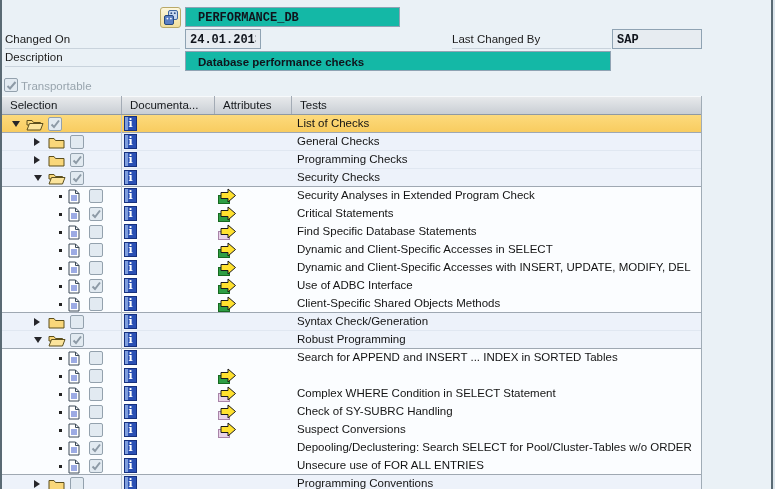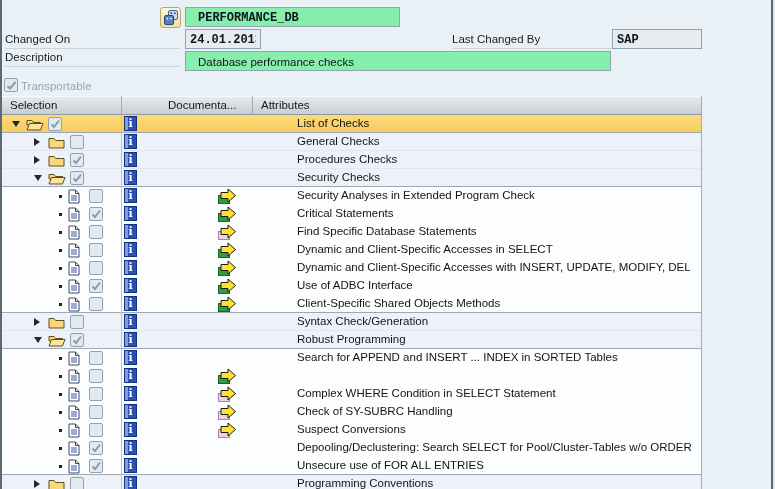--- a/index.html
+++ b/index.html
@@ -7,23 +7,23 @@
   .window { position:relative; width:775px; height:489px; background:#eaf1f6; overflow:hidden; }
   .edge-l { position:absolute; left:0; top:0; width:2px; height:489px; background:#5a6a74; }
   .edge-r-dark { position:absolute; left:771px; top:0; width:2px; height:489px; background:#5a6a74; }
   .edge-r-lite { position:absolute; left:773px; top:0; width:2px; height:489px; background:#dde6ec; }
 
   
   .form-label { position:absolute; height:19px; font-size:11.5px; color:#1c1c1c;
                 border-bottom:1px solid #c9d3dc; padding-top:3px; }
   .form-label.disabled { color:#98a4ad; border-bottom:none; }
   .fld { position:absolute; height:20px; border:1px solid #8fa3b3; padding:1px 4px 0 4px;
-         font-size:12px; color:#10141c; outline:none; }
+         font-size:12px; color:#10141c; outline:none;font-weight:bold; }
   .fld.mono { font-family:"Liberation Mono", monospace; font-weight:600; letter-spacing:0; }
-  .fld.blue { background:#86efac;padding-left:12px; }
+  .fld.blue { background:#14b8a6;padding-left:12px; }
   .fld.gray { background:#e7ecf1; }
   .icon-btn { position:absolute; left:160px; top:7px; width:21px; height:21px;
               background:linear-gradient(#fdf7dc,#f1df9d); border:1px solid #b9a968;
               border-radius:3px; padding:1px 0 0 1px; cursor:pointer; }
   .chk { position:absolute; width:14px; height:14px; background:#e2eaf1;
          border:1px solid #93a1ad; border-radius:2px; }
   .chk svg { position:absolute; left:0; top:0; }
 
   
   .table { position:absolute; left:2px; top:96px; width:700px; height:393px;
@@ -85,22 +85,23 @@
   <span class="chk" style="left:4px; top:78px;">
     <svg width="13" height="13" viewBox="0 0 13 13">
       <polyline points="2.5,7 5,9.5 10.5,3" fill="none" stroke="#8d9aa6" stroke-width="2"></polyline>
     </svg>
   </span>
   <span class="form-label disabled" style="left:21px; top:77px; width:110px;">Transportable</span>
 
   <div class="table">
     <div class="thead">
       <div class="th" style="width:120px;">Selection</div>
-      <div class="th" style="width:93px;margin-left:38px;">Documenta...</div>
+      <div class="th" style="width:93px;">Documenta...</div>
       <div class="th" style="width:77px;">Attributes</div>
+      <div class="th" style="flex:1; border-right:none;">Tests</div>
     </div>
     <div class="tbody" id="tbody">
       <div class="colline"></div>
     <div class="trow sel sep">
           <span class="tgl down" style="left: 10px;"></span>
           <span class="ticon" style="left: 24px;"><svg width="18" height="13" viewBox="0 0 18 13">
               <path d="M1 2.5 h5 l1.5 2 H14.5 V7 H1 Z" fill="#f9d77a" stroke="#5c4f1d"></path>
               <path d="M3.5 5.5 H17 L14.5 12 H1 Z" fill="#fbe49c" stroke="#5c4f1d"></path>
             </svg></span>
           <span class="cb" style="left: 46px;">
@@ -124,21 +125,21 @@
           <span class="tgl right" style="left: 32px;"></span>
           <span class="ticon" style="left: 46px;"><svg width="17" height="13" viewBox="0 0 17 13">
               <path d="M1 2.5 h5 l1.5 2 H16 V12 H1 Z" fill="#f9d77a" stroke="#5c4f1d"></path>
             </svg></span>
           <span class="cb" style="left: 68px;">
             <svg width="12" height="12" viewBox="0 0 12 12" style="position:absolute;left:0;top:0">
               <polyline points="2.5,6.5 5,9 10,2.5" fill="none" stroke="#8d9aa6" stroke-width="2"></polyline>
             </svg>
           </span>
           <span class="docinfo">i</span>
-          <span class="tlabel">Procedures Checks</span>
+          <span class="tlabel">Programming Checks</span>
         </div>
         <div class="trow grp sep">
           <span class="tgl down" style="left: 32px;"></span>
           <span class="ticon" style="left: 46px;"><svg width="18" height="13" viewBox="0 0 18 13">
               <path d="M1 2.5 h5 l1.5 2 H14.5 V7 H1 Z" fill="#f9d77a" stroke="#5c4f1d"></path>
               <path d="M3.5 5.5 H17 L14.5 12 H1 Z" fill="#fbe49c" stroke="#5c4f1d"></path>
             </svg></span>
           <span class="cb" style="left: 68px;">
             <svg width="12" height="12" viewBox="0 0 12 12" style="position:absolute;left:0;top:0">
               <polyline points="2.5,6.5 5,9 10,2.5" fill="none" stroke="#8d9aa6" stroke-width="2"></polyline>

